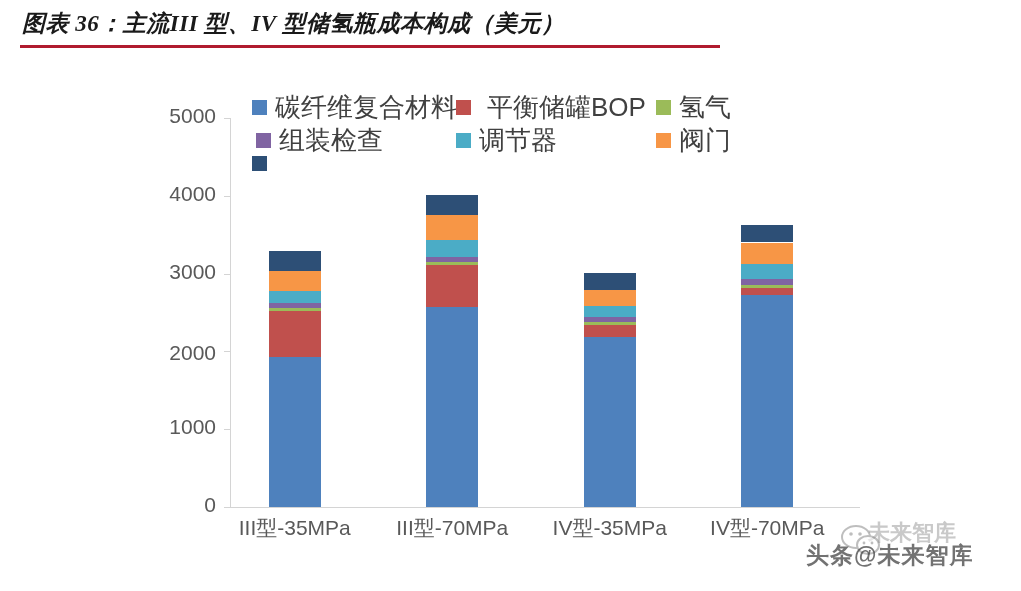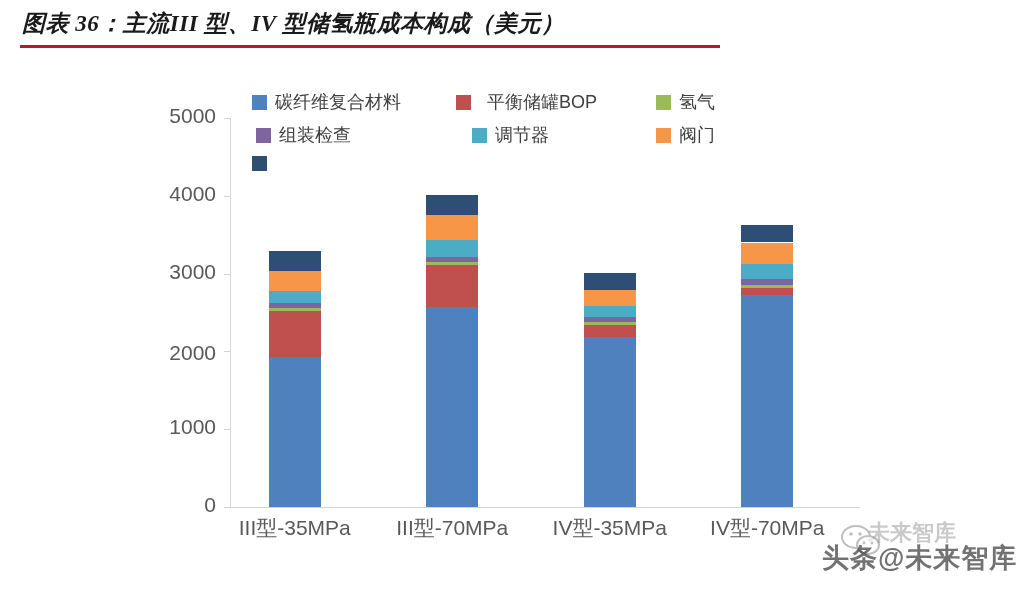--- a/index.html
+++ b/index.html
@@ -63,34 +63,33 @@
   
   .legend{
     position:absolute;left:252px;top:38px;width:520px;
   }
   .legend-row{position:relative;height:33px;}
   .legend-item{
     position:absolute;display:flex;align-items:center;white-space:nowrap;
   }
   .swatch{width:15px;height:15px;display:inline-block;margin-right:8px;flex:none;}
   .legend-text{
-    font-size:18px;color:#404040;
+    font-size:26px;color:#404040;
     font-family:"Liberation Sans","DejaVu Sans",sans-serif;
   }
 
   
   .watermark{
     position:absolute;left:806px;top:540px;
     display:flex;align-items:center;opacity:0.72;
   }
   .wm-text{
-    font-size:27px;font-weight:bold;color:#3c3c3c;
+    font-size:23px;font-weight:bold;color:#3c3c3c;
     font-family:"Liberation Sans","DejaVu Sans",sans-serif;
     letter-spacing:1px;
-    margin-left:16px;
   }
   .wm-ghost{
     position:absolute;left:868px;top:518px;
     font-size:22px;color:#c9c9c9;font-weight:bold;white-space:nowrap;
     font-family:"Liberation Sans","DejaVu Sans",sans-serif;
   }
   .wm-icon{
     position:absolute;left:840px;top:524px;width:42px;height:34px;opacity:.55;
   }
 </style>
@@ -185,21 +184,21 @@
         <div class="legend-item" style="left:404px;">
           <span class="swatch" id="sw2" style="background: rgb(155, 187, 89);"></span>
           <span class="legend-text">氢气</span>
         </div>
       </div>
       <div class="legend-row">
         <div class="legend-item" style="left:4px;">
           <span class="swatch" id="sw3" style="background: rgb(128, 100, 162);"></span>
           <span class="legend-text">组装检查</span>
         </div>
-        <div class="legend-item" style="left:220px;">
+        <div class="legend-item" style="left:204px;">
           <span class="swatch" id="sw4" style="background: rgb(75, 172, 198);"></span>
           <span class="legend-text">调节器</span>
         </div>
         <div class="legend-item" style="left:404px;justify-content:space-between;">
           <span class="swatch" id="sw5" style="background: rgb(247, 150, 70);"></span>
           <span class="legend-text">阀门</span>
         </div>
       </div>
       <div class="legend-row">
         <div class="legend-item" style="left:0px;">

